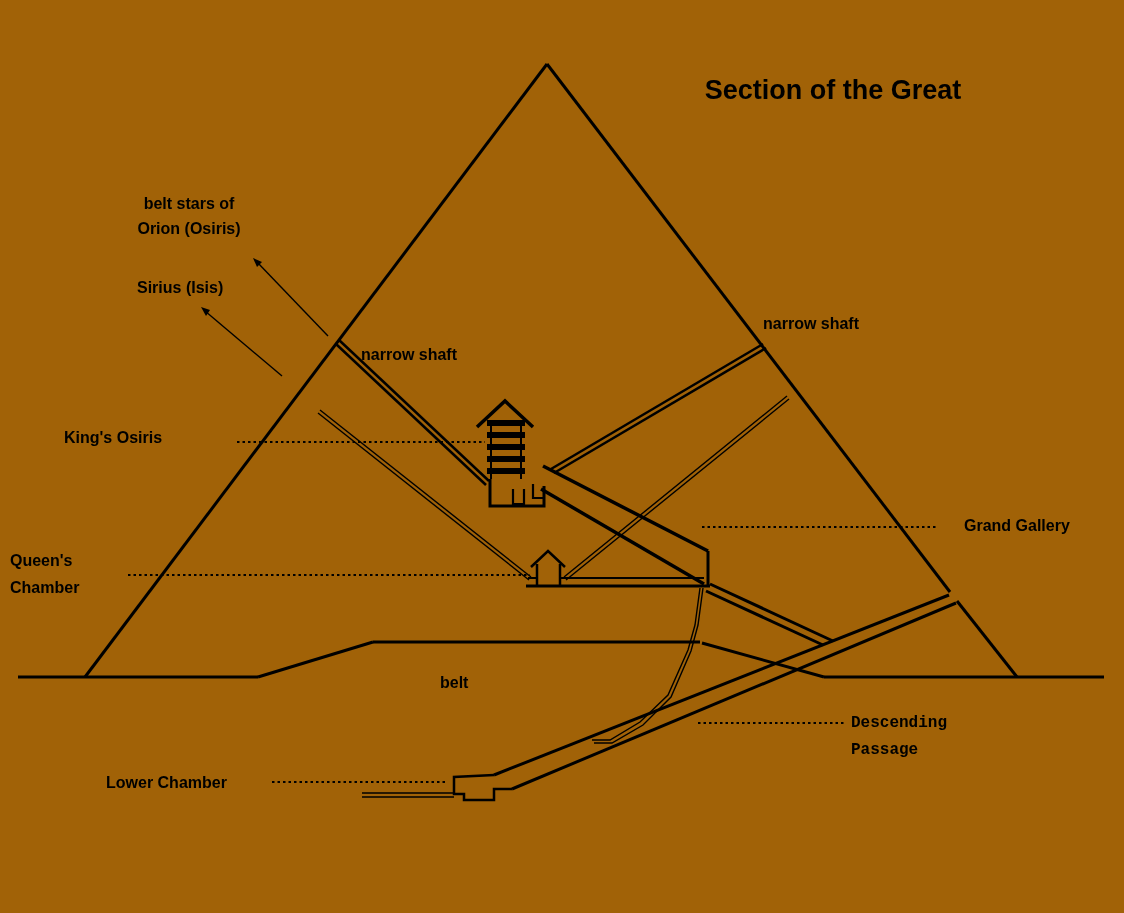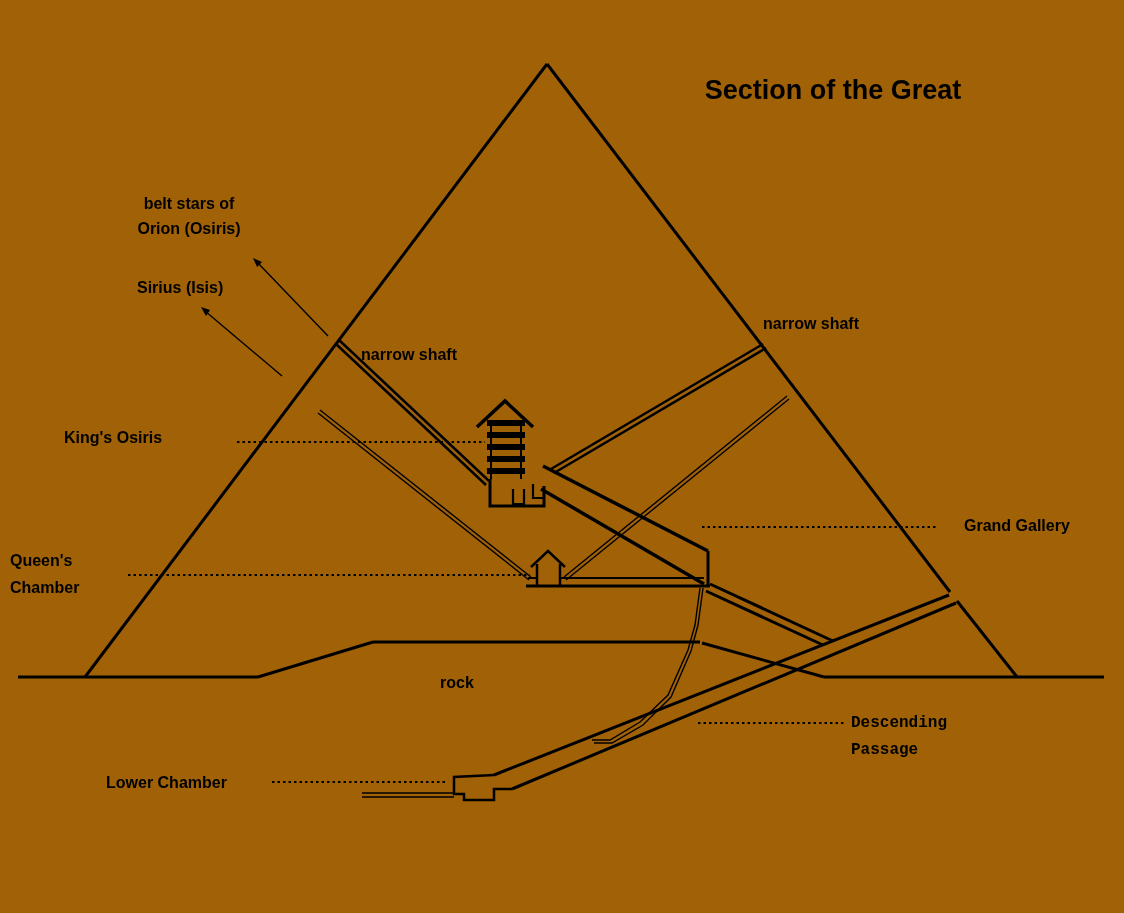--- a/index.html
+++ b/index.html
@@ -159,21 +159,21 @@
 
   <div class="lbl" style="left:64px;top:425px;">King's Osiris</div>
 
   <div class="lbl" style="left:10px;top:547px;line-height:27px;">
     <div>Queen's</div>
     <div>Chamber</div>
   </div>
 
   <div class="lbl" style="left:964px;top:513px;">Grand Gallery</div>
 
-  <div class="lbl" style="left:440px;top:670px;">rock</div>
+  <div class="lbl" style="left:440px;top:670px;">belt</div>
 
   <div class="lbl" style="left:851px;top:710px;line-height:27px;font-family:Liberation Mono, monospace;">
     <div>Descending</div>
     <div>Passage</div>
   </div>
 
   <div class="lbl" style="left:106px;top:770px;">Lower Chamber</div>
 
 </div>
 

